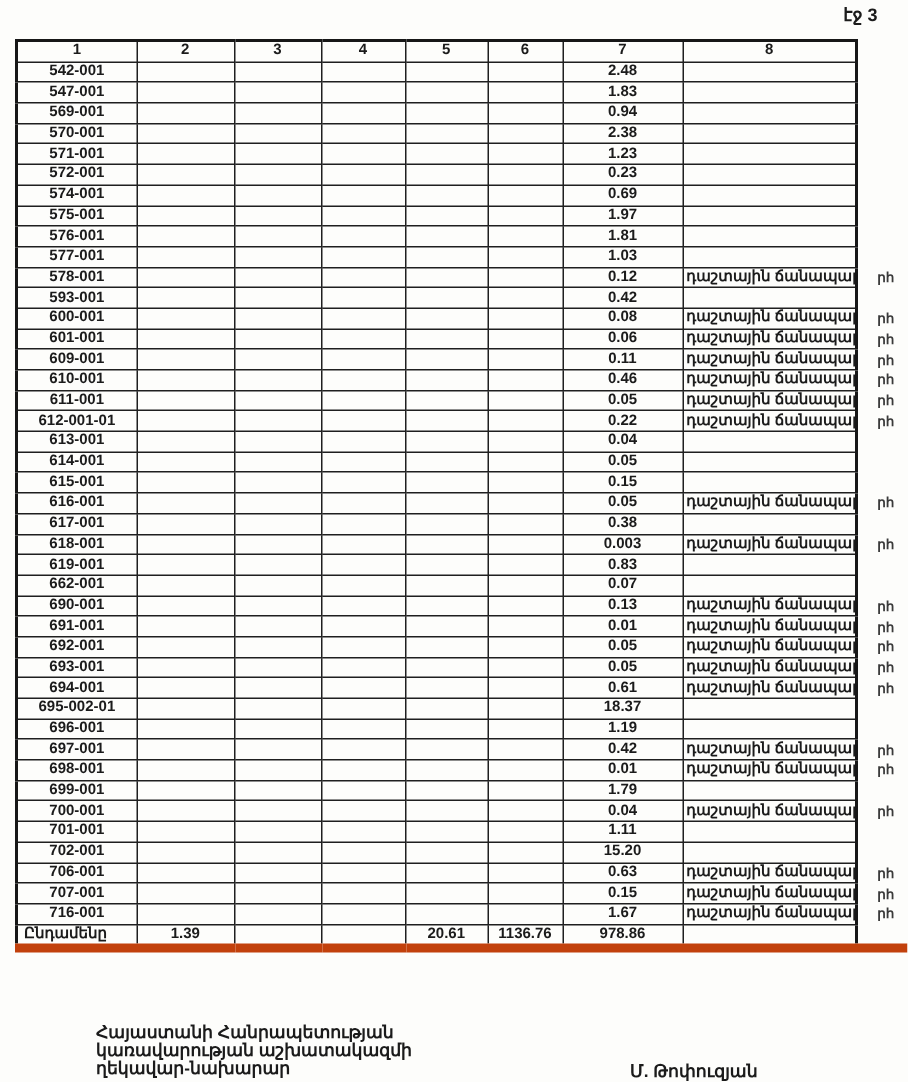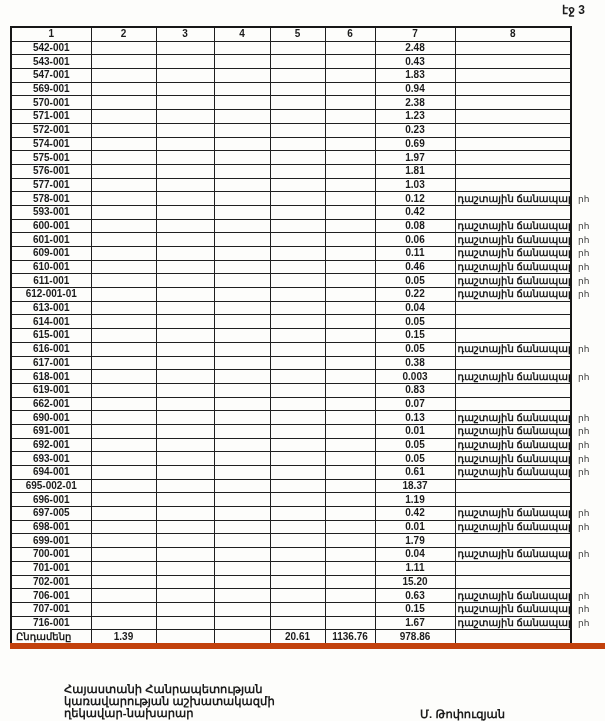--- a/index.html
+++ b/index.html
@@ -41,22 +41,22 @@
   th.h8 { border-right: 2px solid #171717; }
   td.c2, td.c3, td.c4, td.c5, td.c6, td.c7 { text-align: center; }
   tr.total-row td { border-bottom: 6px solid #c2410c; }
   tr.total-row td.c1 { text-align: left; padding-left: 4px; }
 
   td.cm, th.hm {
     border: none;
     background: transparent;
     color: #3a3a3a;
     font-size: 9px;
-    font-weight: normal;
-    text-align: left;
+    font-weight: bold;
+    text-align: center;
     padding-left: 6px;
   }
 
   .footer-left {
     position: absolute; left: 64px; top: 683px;
     font-size: 11.5px; font-weight: bold; line-height: 12px;
     white-space: nowrap;
   }
   .signer {
     position: absolute; left: 420px; top: 707px;
@@ -102,31 +102,20 @@
             <td class="c2"></td>
             <td class="c3"></td>
             <td class="c4"></td>
             <td class="c5"></td>
             <td class="c6"></td>
             <td class="c7">2.48</td>
             <td class="c8"></td>
             <td class="cm"></td>
           </tr>
           <tr class="data-row">
-            <td class="c1">543-001</td>
-            <td class="c2"></td>
-            <td class="c3"></td>
-            <td class="c4"></td>
-            <td class="c5"></td>
-            <td class="c6"></td>
-            <td class="c7">0.43</td>
-            <td class="c8"></td>
-            <td class="cm"></td>
-          </tr>
-          <tr class="data-row">
             <td class="c1">547-001</td>
             <td class="c2"></td>
             <td class="c3"></td>
             <td class="c4"></td>
             <td class="c5"></td>
             <td class="c6"></td>
             <td class="c7">1.83</td>
             <td class="c8"></td>
             <td class="cm"></td>
           </tr>
@@ -465,21 +454,21 @@
             <td class="c2"></td>
             <td class="c3"></td>
             <td class="c4"></td>
             <td class="c5"></td>
             <td class="c6"></td>
             <td class="c7">1.19</td>
             <td class="c8"></td>
             <td class="cm"></td>
           </tr>
           <tr class="data-row">
-            <td class="c1">697-005</td>
+            <td class="c1">697-001</td>
             <td class="c2"></td>
             <td class="c3"></td>
             <td class="c4"></td>
             <td class="c5"></td>
             <td class="c6"></td>
             <td class="c7">0.42</td>
             <td class="c8">դաշտային ճանապարհ</td>
             <td class="cm">րհ</td>
           </tr>
           <tr class="data-row">

